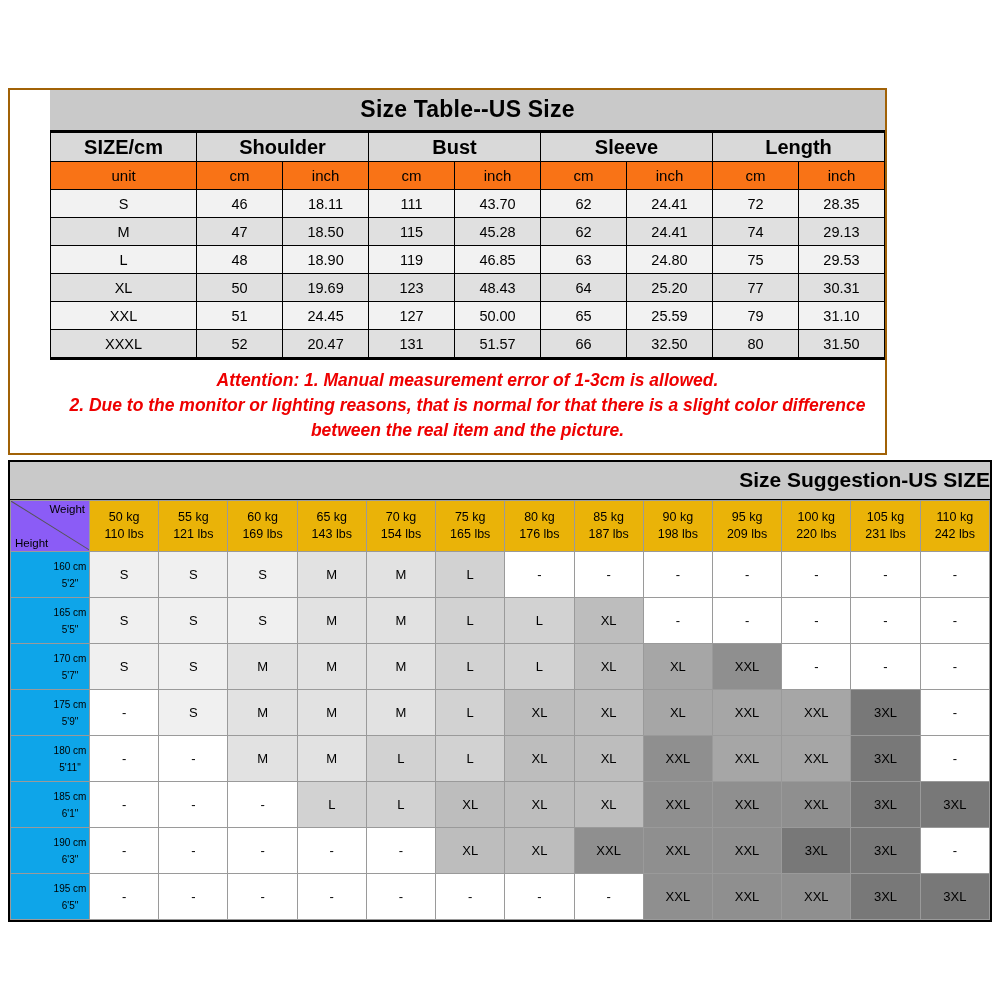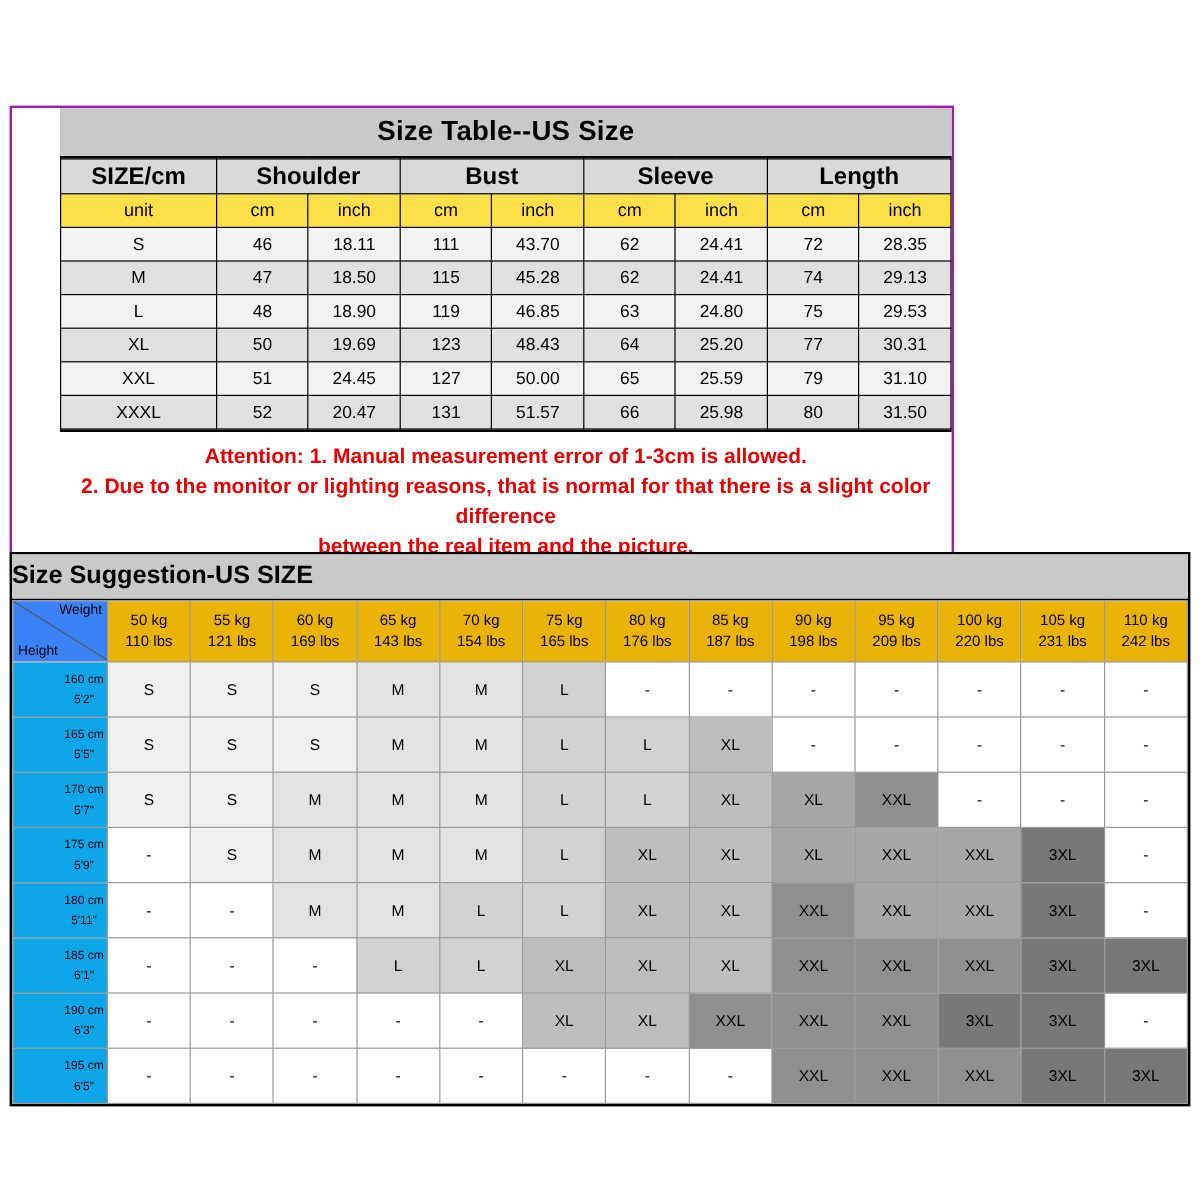--- a/index.html
+++ b/index.html
@@ -20,22 +20,22 @@
     width: 1000px;
     height: 1000px;
     box-sizing: border-box;
   }
 
   
   .size-block {
     position: absolute;
     left: 8px;
     top: 88px;
-    width: 787px;
-    border: 2px solid #a21caf;
+    width: 879px;
+    border: 2px solid #a16207;
     box-sizing: border-box;
     background: #fff;
     padding-left: 40px;
   }
   .size-title {
     text-align: center;
     font-size: 23px;
     font-weight: bold;
     padding: 6px 0 7px 0;
     background: #c9c9c9;
@@ -55,52 +55,52 @@
     height: 27px;
     padding: 0;
   }
   table.size-table tr.header-row td {
     font-size: 20px;
     font-weight: bold;
     background: #d9d9d9;
     height: 28px;
   }
   table.size-table tr.unit-row td {
-    background: #fde047;
+    background: #f97316;
     font-size: 15px;
   }
   table.size-table tr.data-row td {
     background: #f2f2f2;
   }
   table.size-table tr.data-row.alt td {
     background: #e0e0e0;
   }
   .attention {
     border-top: 2px solid #000;
     padding: 8px 10px 10px 10px;
     text-align: center;
     color: #ee0000;
     font-size: 17.5px;
     font-weight: bold;
     line-height: 25px;
   }
-  .attention .ln { display: block; }
+  .attention .ln { display: block; font-style: italic; }
 
   
   .suggest-block {
     position: absolute;
     left: 8px;
     top: 460px;
     width: 984px;
     border: 2px solid #000;
     box-sizing: border-box;
     background: #fff;
   }
   .suggest-title {
-    text-align: left;
+    text-align: right;
     font-size: 21px;
     font-weight: bold;
     padding: 6px 0 7px 0;
     background: #c9c9c9;
     border-bottom: 1px solid #000;
   }
   table.suggest-table {
     border-collapse: collapse;
     width: 100%;
     table-layout: fixed;
@@ -108,21 +108,21 @@
   table.suggest-table td {
     border: 1px solid #9a9a9a;
     text-align: center;
     font-size: 13px;
     height: 45px;
     padding: 0;
     background: #ffffff;
   }
   table.suggest-table td.corner {
     width: 78px;
-    background: #3b82f6;
+    background: #8b5cf6;
     position: relative;
     padding: 0;
     font-size: 11px;
   }
   .corner-inner {
     position: relative;
     width: 100%;
     height: 100%;
     min-height: 50px;
   }
@@ -273,21 +273,21 @@
             <td>79</td>
             <td>31.10</td>
           </tr>
           <tr class="data-row alt">
             <td>XXXL</td>
             <td>52</td>
             <td>20.47</td>
             <td>131</td>
             <td>51.57</td>
             <td>66</td>
-            <td>25.98</td>
+            <td>32.50</td>
             <td>80</td>
             <td>31.50</td>
           </tr>
         </tbody>
     </table>
 
     <div class="attention">
       <span class="ln">Attention: 1. Manual measurement error of 1-3cm is allowed.</span>
       <span class="ln">2. Due to the monitor or lighting reasons, that is normal for that there is a slight color difference</span>
       <span class="ln">between the real item and the picture.</span>

